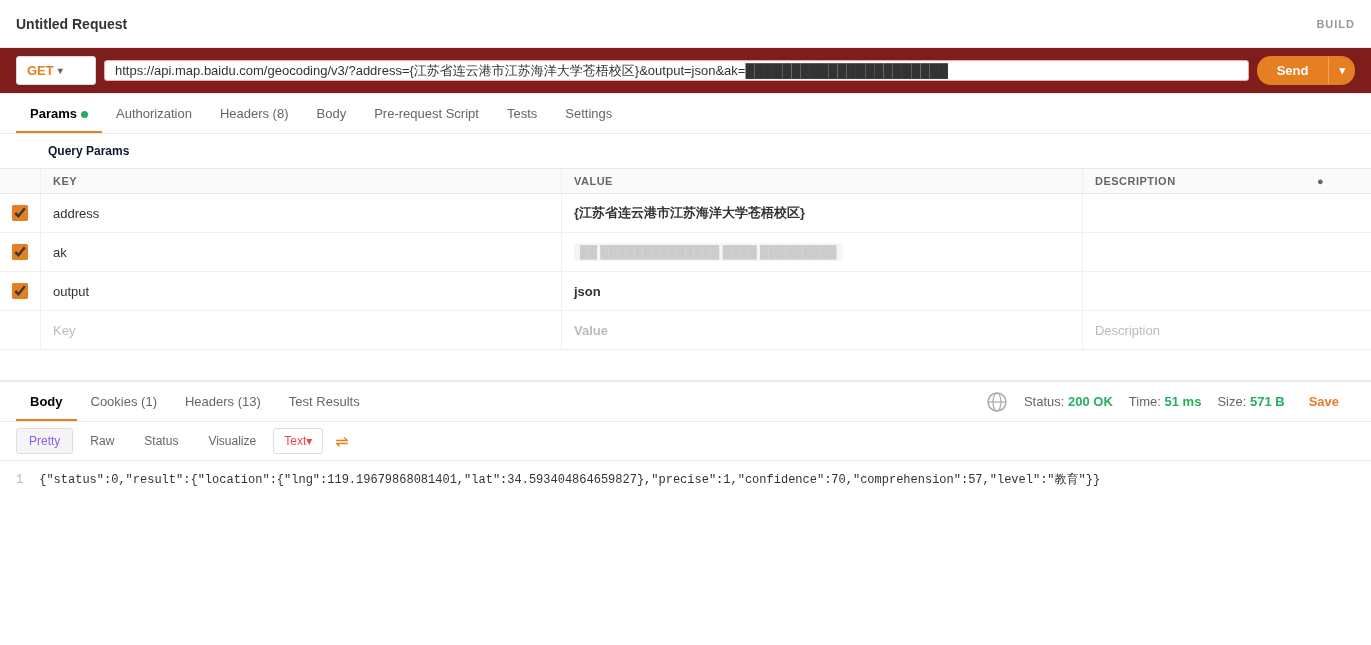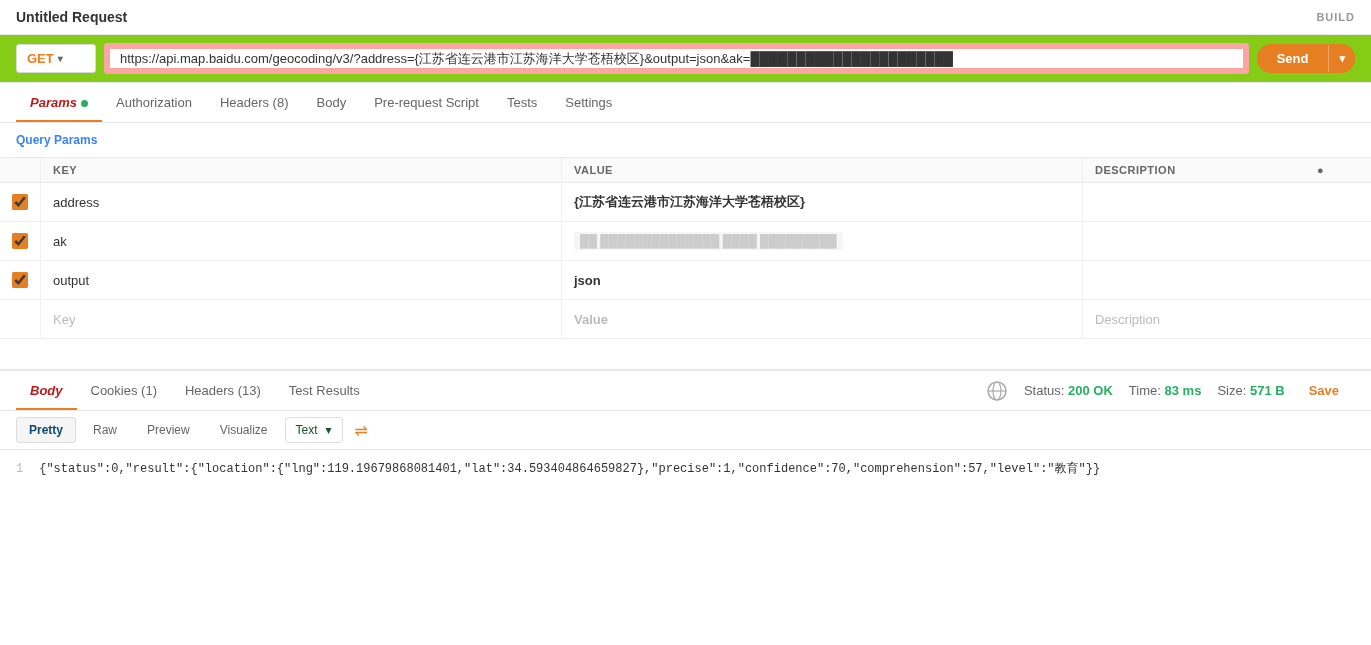--- a/index.html
+++ b/index.html
@@ -1,61 +1,61 @@
 <!DOCTYPE html>
 <html><head>
   <meta charset="utf-8">
   <style>
     * { box-sizing: border-box; margin: 0; padding: 0; }
     body { font-family: -apple-system, BlinkMacSystemFont, 'Segoe UI', sans-serif; font-size: 13px; background: #fff; color: #333; overflow: hidden; }
 
     
     .app-header {
       display: flex; align-items: center; justify-content: space-between;
-      padding: 8px 16px; background: #fff; border-bottom: 1px solid #e8e8e8; height: 35px;
+      padding: 8px 16px; background: #fff; border-bottom: 1px solid #e8e8e8; height: 48px;
     }
     .app-title { font-size: 14px; font-weight: 600; color: #333; }
     .build-label { font-size: 11px; color: #999; font-weight: 600; letter-spacing: 1px; }
 
     
     .url-bar {
-      display: flex; align-items: center; padding: 8px 16px; gap: 8px; background: #84cc16; border-bottom: 1px solid #e8e8e8;
+      display: flex; align-items: center; padding: 8px 16px; gap: 8px; background: #7f1d1d; border-bottom: 1px solid #e8e8e8;
     }
     .method-select {
       display: flex; align-items: center; gap: 4px;
       border: 1px solid #d8d8d8; border-radius: 3px; padding: 6px 10px;
       background: #fff; cursor: pointer; min-width: 80px; font-size: 13px; font-weight: 600; color: #e67e22;
     }
     .method-select .chevron { color: #666; font-size: 10px; }
     .url-input {
-      flex: 1; border: 6px solid #fca5a5; border-radius: 3px; padding: 2px 10px;
+      flex: 1; border: 1px solid #fca5a5; border-radius: 3px; padding: 2px 10px;
       font-size: 13px; color: #333; outline: none;
     }
     .send-btn {
       display: flex; align-items: center;
       background: #e67e22; color: #fff; border: none; border-radius: 14px; cursor: pointer; font-size: 13px; font-weight: 600;
     }
     .send-btn-main { padding: 7px 20px; }
     .send-btn-arrow { padding: 7px 10px; border-left: 1px solid rgba(255,255,255,0.3); font-size: 11px; }
 
     
     .tabs-row {
       display: flex; align-items: center; border-bottom: 1px solid #e8e8e8; padding: 0 16px; background: #fff;
     }
     .tab-item {
       padding: 12px 14px; font-size: 13px; color: #666; cursor: pointer; position: relative; white-space: nowrap;
     }
-    .tab-item.active { color: #b91c1c; font-weight: 600; font-style: italic; }
+    .tab-item.active { color: #000000; font-weight: 600; }
     .tab-item.active::after {
       content: ''; position: absolute; bottom: 0; left: 0; right: 0; height: 2px; background: #e67e22;
     }
     .tab-dot { display: inline-block; width: 7px; height: 7px; background: #27ae60; border-radius: 50%; margin-left: 4px; }
 
     
-    .section-label { padding: 10px 16px; font-size: 12px; font-weight: 600; color: #3b82f6; background: #fff; }
+    .section-label { padding: 10px 16px; font-size: 12px; font-weight: 600; color: #0f172a; background: #fff; margin-left: 32px; }
 
     
     .params-table { width: 100%; border-collapse: collapse; }
     .params-table th {
       text-align: left; padding: 6px 12px; font-size: 11px; font-weight: 700; color: #666; letter-spacing: 0.5px;
       border-bottom: 1px solid #e8e8e8; border-top: 1px solid #e8e8e8; background: #fafafa;
     }
     .params-table td { padding: 0; border-bottom: 1px solid #f0f0f0; }
     .cell-inner { padding: 8px 12px; min-height: 38px; display: flex; align-items: center; }
     .checkbox { width: 16px; height: 16px; accent-color: #e67e22; cursor: pointer; }
@@ -76,24 +76,24 @@
     }
     .status-200 { color: #27ae60; font-size: 13px; }
     .status-label { color: #666; font-size: 13px; margin-top: 26px; }
     .status-val { font-weight: 600; }
 
     
     .body-format-tabs { display: flex; align-items: center; padding: 6px 16px; gap: 4px; border-bottom: 1px solid #e8e8e8; }
     .fmt-tab {
       padding: 5px 12px; border-radius: 3px; font-size: 12px; cursor: pointer; color: #666; border: 1px solid transparent;
     }
-    .fmt-tab.active { background: #f5f5f5; border-color: #ddd; color: #0c4a6e; font-weight: 700; }
+    .fmt-tab.active { background: #f5f5f5; border-color: #ddd; color: #8b5cf6; font-weight: 400; }
     .text-select {
-      display: flex; align-items: flex-end; gap: 8px; padding: 5px 10px; border: 1px solid #ddd;
-      border-radius: 3px; font-size: 12px; cursor: pointer; color: #14532d; background: #fff;
+      display: flex; align-items: flex-end; gap: 0; padding: 5px 10px; border: 1px solid #ddd;
+      border-radius: 3px; font-size: 12px; cursor: pointer; color: #ef4444; background: #fff;
     }
     .wrap-icon { margin-left: 8px; font-size: 16px; color: #e67e22; cursor: pointer; }
 
     
     .json-output { padding: 10px 16px; font-family: 'Courier New', monospace; font-size: 12px; color: #333; background: #fff; }
     .line-num { color: #bbb; margin-right: 16px; user-select: none; }
 
     .save-btn { color: #e67e22; font-size: 13px; font-weight: 600; padding: 0 8px; cursor: pointer; }
   </style>
 </head>
@@ -267,39 +267,39 @@
         <circle cx="11" cy="11" r="9" stroke="#aaa" stroke-width="1.5" fill="none"></circle>
         <ellipse cx="11" cy="11" rx="4" ry="9" stroke="#aaa" stroke-width="1.2" fill="none"></ellipse>
         <line x1="2" y1="11" x2="20" y2="11" stroke="#aaa" stroke-width="1.2"></line>
       </svg>
       <span>
         <span class="status-label">Status:</span>
         <span class="status-200 status-val">200 OK</span>
       </span>
       <span>
         <span class="status-label">Time:</span>
-        <span class="status-val" style="color:#27ae60;">83 ms</span>
+        <span class="status-val" style="color:#27ae60;">51 ms</span>
       </span>
       <span>
         <span class="status-label">Size:</span>
         <span class="status-val" style="color:#27ae60;">571 B</span>
       </span>
       <span class="save-btn">Save</span>
     </div>
   </div>
 
   <div class="body-format-tabs">
     <div class="fmt-tab active">
       <span>Pretty</span>
     </div>
     <div class="fmt-tab">
       <span>Raw</span>
     </div>
     <div class="fmt-tab">
-      <span>Preview</span>
+      <span>Status</span>
     </div>
     <div class="fmt-tab">
       <span>Visualize</span>
     </div>
     <div class="text-select">
       <span>Text</span>
       <span>▾</span>
     </div>
     <span class="wrap-icon">⇌</span>
   </div>

